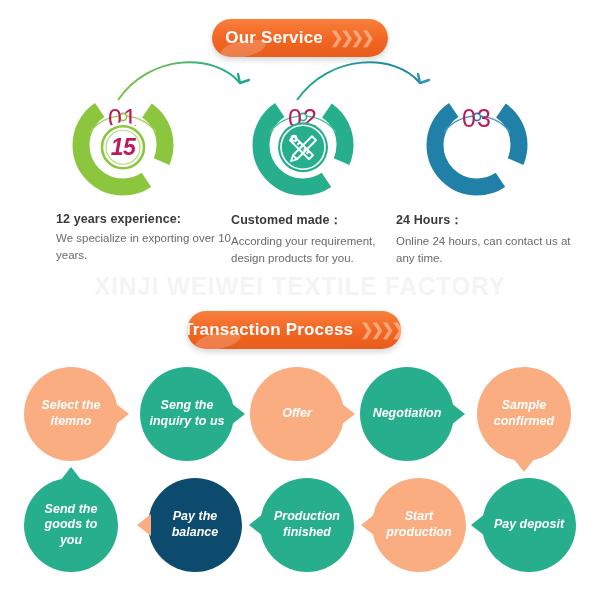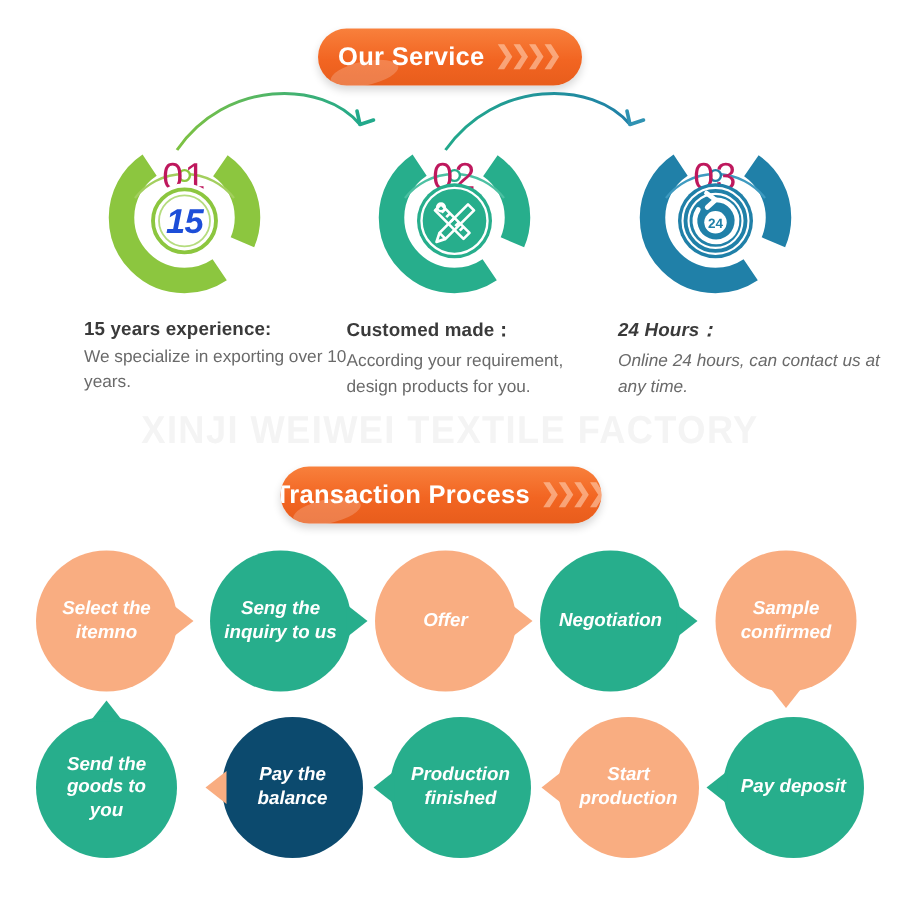--- a/index.html
+++ b/index.html
@@ -80,21 +80,21 @@
     transform: translate(-50%, -46%);
     width: 56px; height: 56px;
     display: flex;
     align-items: center;
     justify-content: center;
   }
   .num15 {
     font-size: 23px;
     font-weight: bold;
     font-style: italic;
-    color: #1d4ed8;
+    color: #be185d;
     letter-spacing: -0.5px;
   }
 
   
   #connectors { position: absolute; left: 0; top: 55px; width: 600px; height: 60px; }
 
   
   .svc-text { position: absolute; top: 212px; width: 175px; }
   .svc-title {
     font-size: 12.5px;
@@ -251,43 +251,32 @@
   </div>
 
   <div class="service-col" style="left:382px;">
     <div class="ring-wrap">
       <svg class="ring-svg" width="106" height="106" viewBox="0 0 106 106">
         <circle cx="53" cy="53" r="42" fill="none" stroke="#2080A8" stroke-width="17" stroke-dasharray="58 24 132 50" stroke-dashoffset="41"></circle>
         <path d="M20 40 A42 42 0 0 1 86 40" fill="none" stroke="#3e9ac0" stroke-width="1.6"></path>
         <circle cx="53" cy="25" r="3.6" fill="#ffffff" stroke="#2080A8" stroke-width="1.6"></circle>
       </svg>
       <div class="ring-num">03</div>
-      <div class="inner-icon">
-        <svg width="56" height="56" viewBox="0 0 56 56">
-          <circle cx="28" cy="28" r="25" fill="#2080A8"></circle>
-          <circle cx="28" cy="28" r="22" fill="none" stroke="#ffffff" stroke-width="1.4"></circle>
-          <circle cx="28" cy="28" r="18" fill="none" stroke="#ffffff" stroke-width="1.4"></circle>
-          <path d="M28 14 A14 14 0 1 1 16.5 20.5" fill="none" stroke="#ffffff" stroke-width="3.2" stroke-linecap="round"></path>
-          <path d="M28 14 l-6 -4.5 M28 14 l-5.5 5" fill="none" stroke="#ffffff" stroke-width="3.2" stroke-linecap="round"></path>
-          <circle cx="28" cy="29" r="7.5" fill="#ffffff"></circle>
-          <text x="28" y="32.5" text-anchor="middle" font-family="Liberation Sans, sans-serif" font-size="9" font-weight="bold" fill="#2080A8">24</text>
-        </svg>
-      </div>
     </div>
   </div>
 
   <div class="svc-text" style="left:56px;">
-    <div class="svc-title">15 years experience:</div>
+    <div class="svc-title">12 years experience:</div>
     <div class="svc-body">We specialize in exporting over 10 years.</div>
   </div>
   <div class="svc-text" style="left:231px;">
     <div class="svc-title">Customed made：</div>
     <div class="svc-body">According your requirement, design products for you.</div>
   </div>
-  <div class="svc-text" style="left:412px;font-style:italic;">
+  <div class="svc-text" style="left:396px;">
     <div class="svc-title">24 Hours：</div>
     <div class="svc-body">Online 24 hours, can contact us at any time.</div>
   </div>
 
   <div id="watermark">XINJI WEIWEI TEXTILE FACTORY</div>
 
   <div class="banner" id="banner-process">
     <span class="banner-text">Transaction Process</span>
     <span class="chevrons">
       <span>❯</span>

